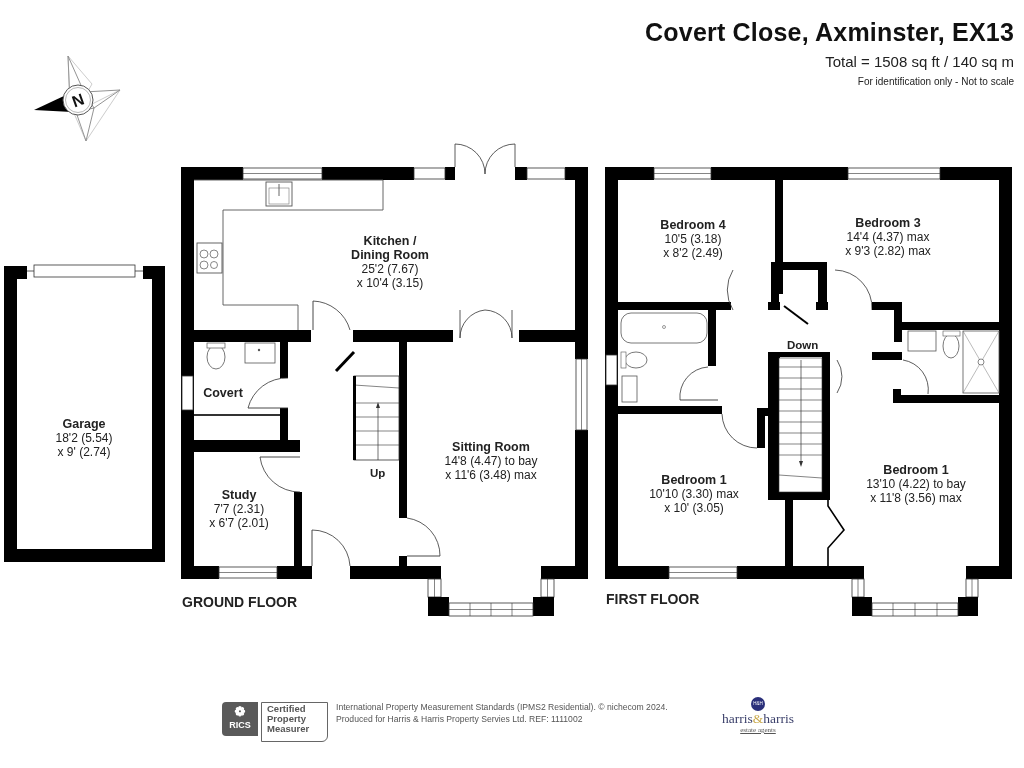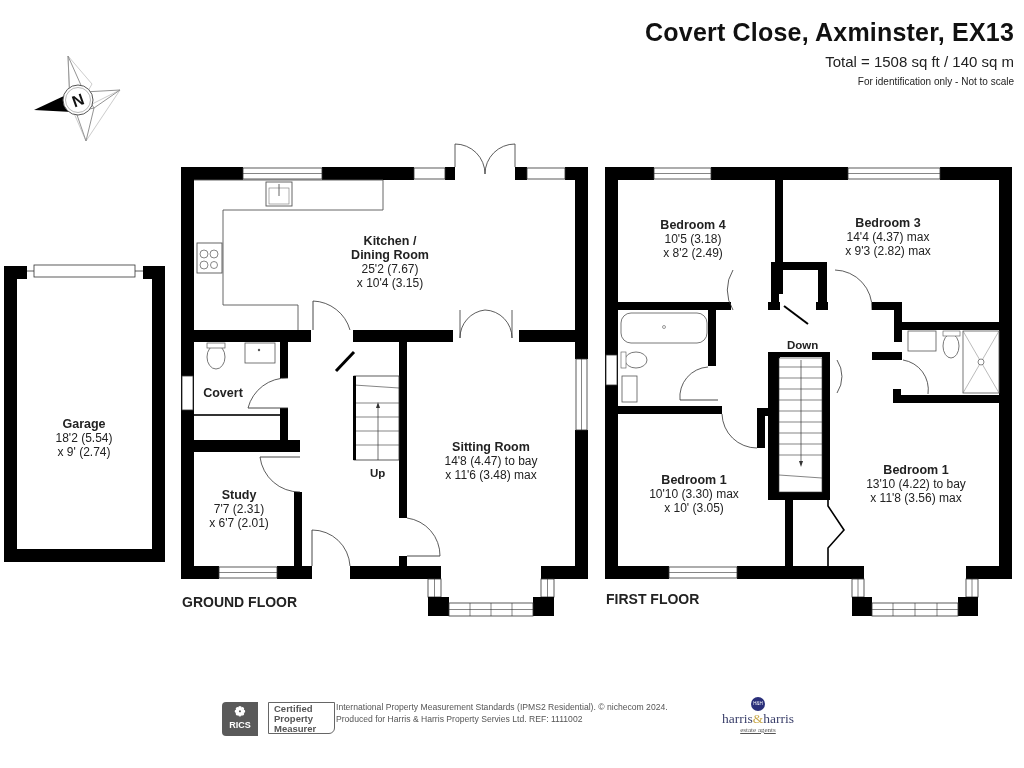--- a/index.html
+++ b/index.html
@@ -11,21 +11,21 @@
     .header .area div { white-space: nowrap; }
     .header .note { font-size: 10px; color: #222; margin-top: 5px; }
     svg.plan { position: absolute; left: 0; top: 0; }
     .room-label { position: absolute; text-align: center; font-size: 12px; line-height: 14px; color: #222; transform: translateX(-50%); white-space: nowrap; }
     .room-label .rn { font-weight: bold; font-size: 12.5px; }
     .floor-label { position: absolute; font-weight: bold; font-size: 14px; color: #222; }
     .stairs-label { position: absolute; font-weight: bold; font-size: 11.5px; color: #222; }
     .footer-badge { position: absolute; left: 222px; top: 702px; width: 108px; height: 34px; }
     .badge-left { position: absolute; left: 0; top: 0; width: 36px; height: 34px; background: #5a5a5a; border-radius: 4px 0 0 4px; color: #fff; font-size: 9px; font-weight: bold; text-align: center; }
     .badge-left .lion { font-size: 13px; line-height: 16px; margin-top: 2px; }
-    .badge-right { position: absolute; left: 39px; top: 0; width: 67px; height: 32px; border: 1px solid #666; border-radius: 0 0 6px 0; font-size: 9.5px; font-weight: bold; color: #555; line-height: 10px; padding: 1px 0 0 5px; box-sizing: border-box; margin-left: 7px; }
+    .badge-right { position: absolute; left: 39px; top: 0; width: 67px; height: 40px; border: 1px solid #666; border-radius: 0 0 6px 0; font-size: 9.5px; font-weight: bold; color: #555; line-height: 10px; padding: 1px 0 0 5px; box-sizing: border-box; }
     .footer-text { position: absolute; left: 336px; top: 701px; font-size: 8.6px; line-height: 12px; color: #555; white-space: nowrap; }
     .agent { position: absolute; left: 718px; top: 697px; width: 80px; text-align: center; }
     .agent .circle { width: 14px; height: 14px; border-radius: 50%; background: #2a2f7a; margin: 0 auto; color: #fff; font-size: 4.5px; line-height: 14px; }
     .agent .name { font-family: "Liberation Serif", serif; font-size: 13.5px; color: #3a3f6a; margin-top: 1px; line-height: 14px; }
     .agent .name .amp { color: #c9a84a; }
     .agent .sub { font-family: "Liberation Serif", serif; font-size: 7px; color: #555; line-height: 8px; text-decoration: underline; }
   </style>
 </head>
 <body>
 

